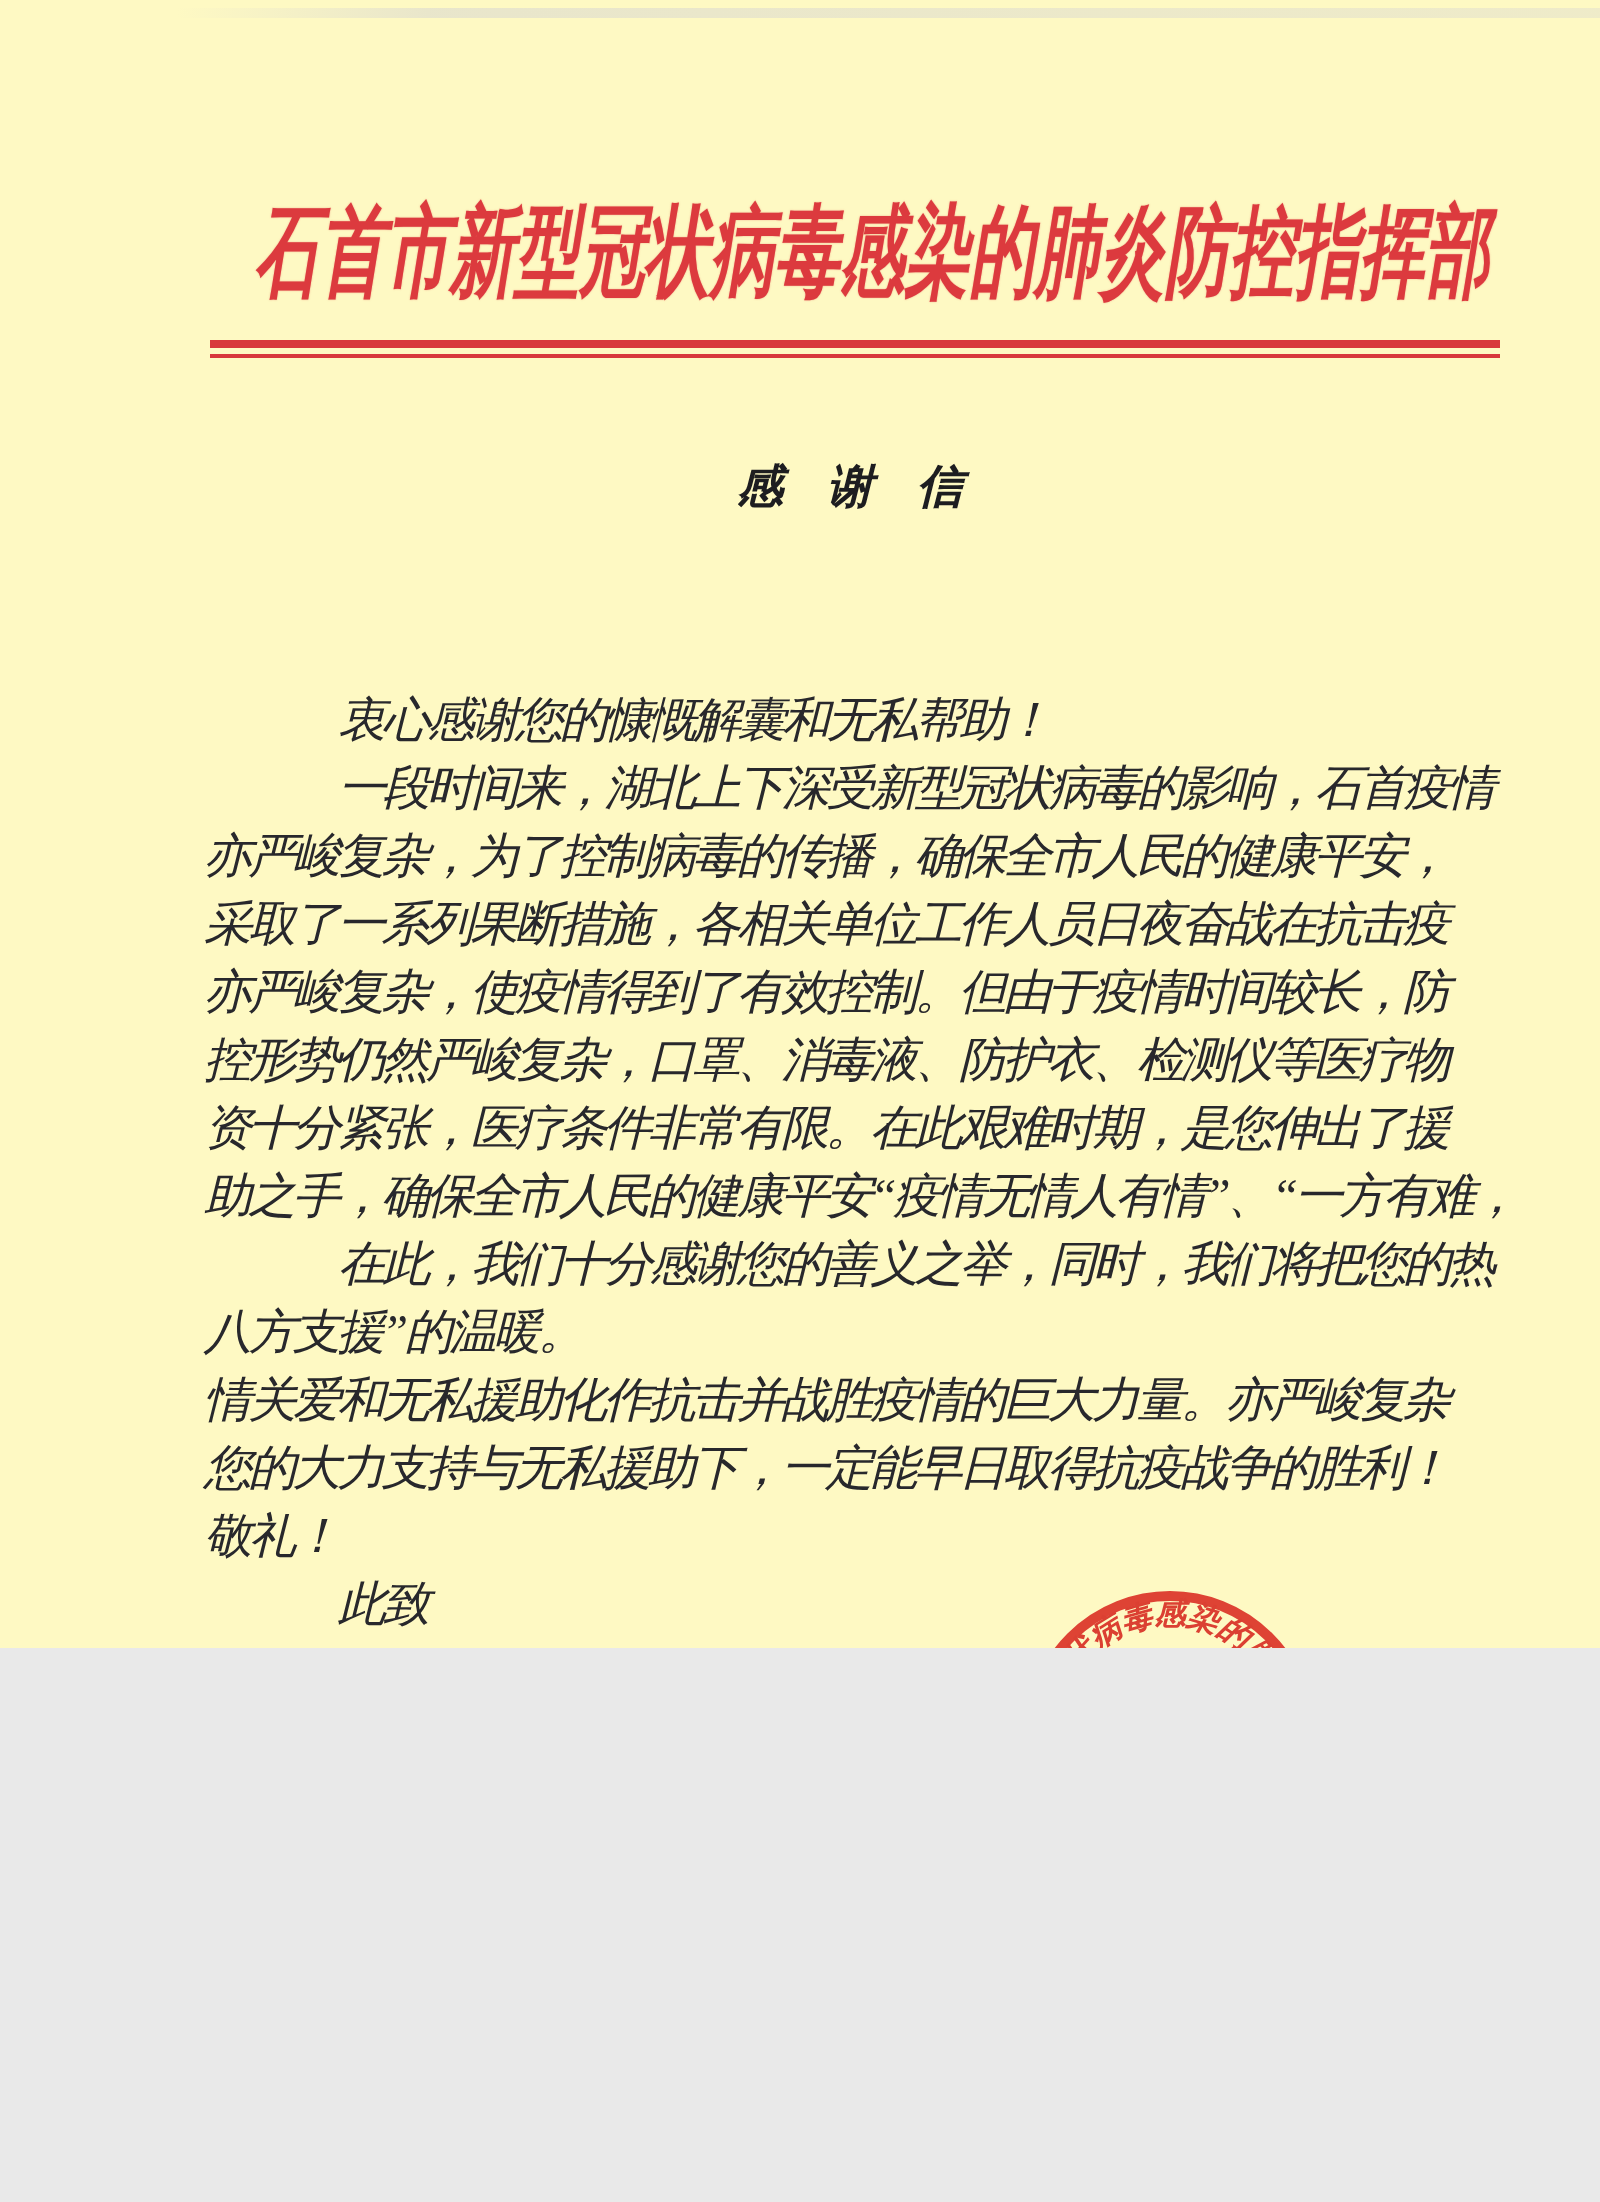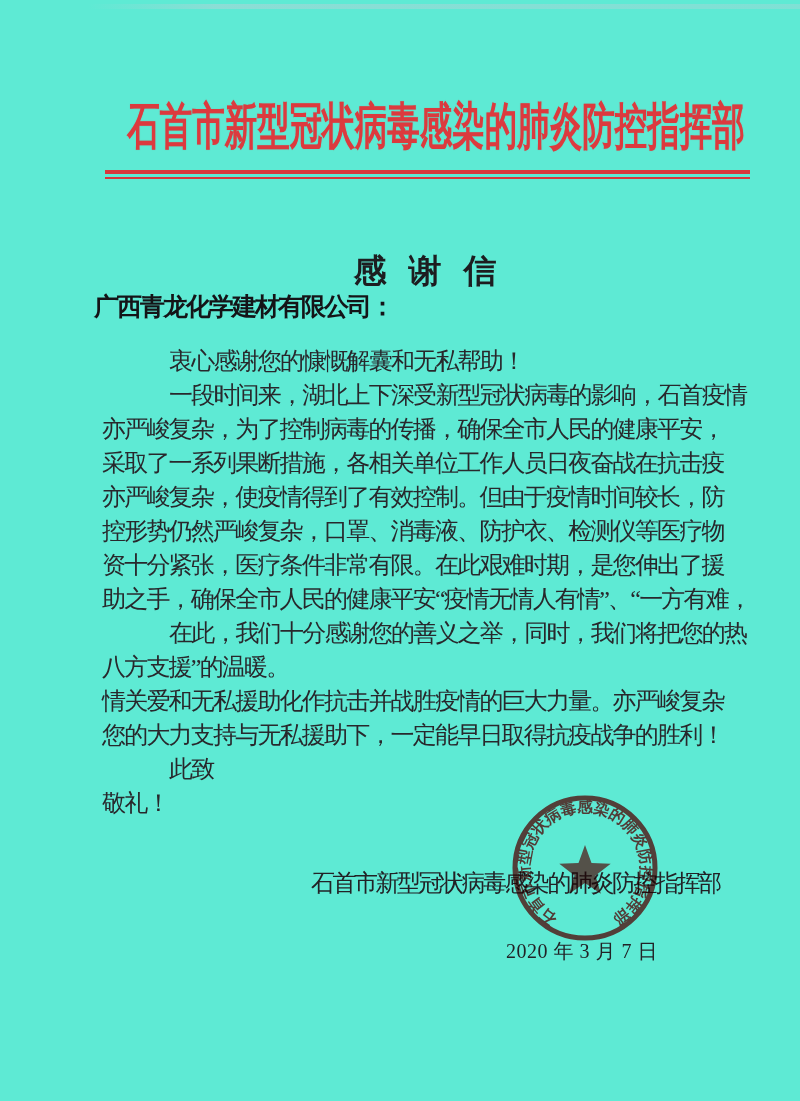--- a/index.html
+++ b/index.html
@@ -1,38 +1,39 @@
 <!DOCTYPE html>
 <html><head>
 <meta charset="utf-8">
 <style>
   html,body { margin:0; padding:0; }
   body { width:800px; height:1101px; background:#e9e9e9; }
   .page {
-    position:relative; width:800px; height:1101px; overflow:hidden;
-    background:#5eead4;
+    position:relative; width:800px; height:824px; overflow:hidden;
+    background:#fef9c3;
     font-family:"Liberation Serif","DejaVu Serif",serif;
+    font-style:italic;
   }
   .scan-band {
     position:absolute; top:4px; left:88px; width:712px; height:5px;
     background:linear-gradient(90deg, rgba(200,200,212,0) 0%, rgba(203,203,215,0.42) 18%, rgba(203,203,215,0.30) 100%);
   }
   .letterhead {
     position:absolute; top:93px; left:436px;
     transform:translateX(-50%) scaleX(0.65);
     white-space:nowrap; font-size:50px; font-weight:bold;
     color:#dc3a3e; letter-spacing:0px;
     text-shadow:0 0 1px rgba(220,58,62,0.5);
   }
   .rule { position:absolute; left:105px; width:645px; background:#d8383c; }
   .rule-thick { top:170px; height:4px; }
   .rule-thin  { top:177px; height:2px; }
   .doc-title {
-    position:absolute; top:249px; left:436px; transform:translateX(-50%);
-    font-size:33px; font-weight:bold; color:#1d1d20;
+    position:absolute; top:228px; left:436px; transform:translateX(-50%);
+    font-size:23px; font-weight:bold; color:#1d1d20;
     letter-spacing:22px; white-space:nowrap;
   }
   .salutation {
     position:absolute; top:290px; left:94px;
     font-size:25px; font-weight:bold; color:#141417;
     letter-spacing:-2px; white-space:nowrap;
   }
   .letter-body {
     position:absolute; top:344px; left:102px; width:650px;
     font-size:24px; line-height:34px; color:#28282c; letter-spacing:-1.8px;
@@ -65,37 +66,36 @@
 
   <div class="scan-band"></div>
 
   <div class="letterhead">石首市新型冠状病毒感染的肺炎防控指挥部</div>
 
   <div class="rule rule-thick"></div>
   <div class="rule rule-thin"></div>
 
   <div class="doc-title">感谢信</div>
 
-  <div class="salutation">广西青龙化学建材有限公司：</div>
 
   <div class="letter-body">
     <div class="line indent">衷心感谢您的慷慨解囊和无私帮助！</div>
     <div class="line indent">一段时间来，湖北上下深受新型冠状病毒的影响，石首疫情</div>
     <div class="line">亦严峻复杂，为了控制病毒的传播，确保全市人民的健康平安，</div>
     <div class="line">采取了一系列果断措施，各相关单位工作人员日夜奋战在抗击疫</div>
     <div class="line">亦严峻复杂，使疫情得到了有效控制。但由于疫情时间较长，防</div>
     <div class="line">控形势仍然严峻复杂，口罩、消毒液、防护衣、检测仪等医疗物</div>
     <div class="line">资十分紧张，医疗条件非常有限。在此艰难时期，是您伸出了援</div>
     <div class="line">助之手，确保全市人民的健康平安“疫情无情人有情”、“一方有难，</div>
     <div class="line indent">在此，我们十分感谢您的善义之举，同时，我们将把您的热</div>
     <div class="line">八方支援”的温暖。</div>
     <div class="line">情关爱和无私援助化作抗击并战胜疫情的巨大力量。亦严峻复杂</div>
     <div class="line">您的大力支持与无私援助下，一定能早日取得抗疫战争的胜利！</div>
+    <div class="line">敬礼！</div>
     <div class="line indent">此致</div>
-    <div class="line">敬礼！</div>
   </div>
 
   <div class="signature">石首市新型冠状病毒感染的肺炎防控指挥部</div>
 
   <div class="date-line">2020 年 3 月 7 日</div>
 
   <svg class="seal" viewBox="-79 -79 158 158" xmlns="http://www.w3.org/2000/svg">
     <circle class="seal-ring" cx="0" cy="0" r="70"></circle>
     <path id="sealArc" d="M -28 48.5 A 56 56 0 1 1 28 48.5" fill="none"></path>
     <text class="seal-text">

